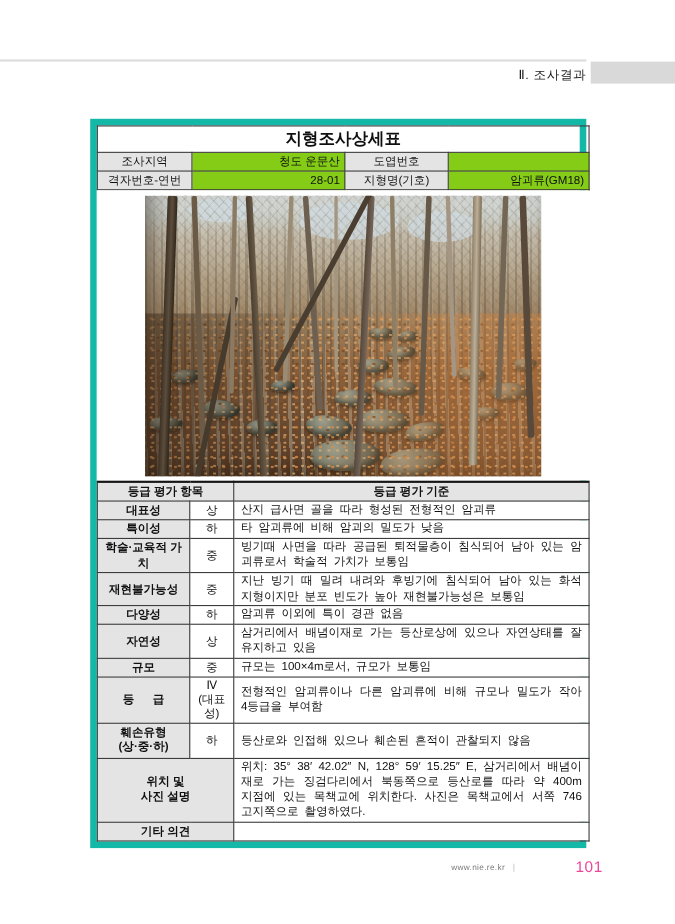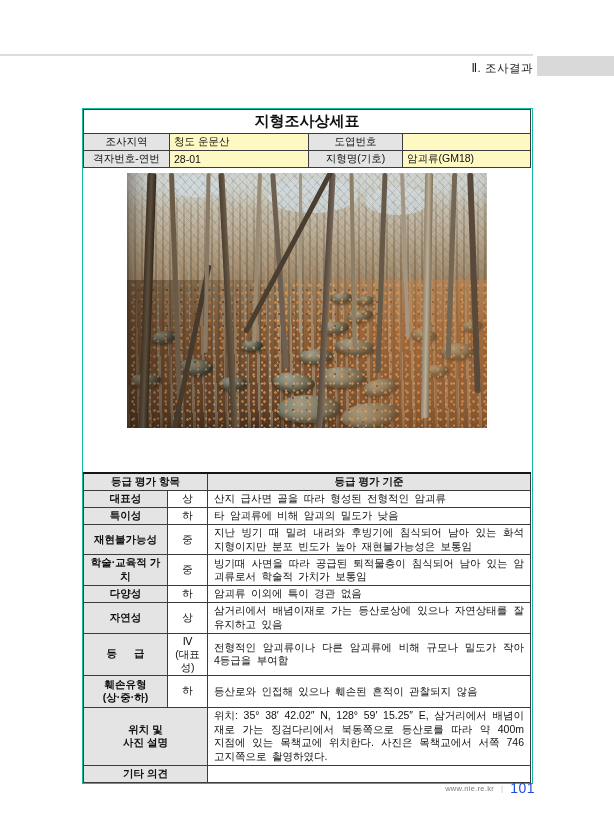--- a/index.html
+++ b/index.html
@@ -6,33 +6,33 @@
   html,body { background:#ffffff; }
   body { font-family:"Liberation Sans","DejaVu Sans",sans-serif; color:#111; }
   .page { position:relative; width:614px; height:840px; background:#fff; overflow:hidden; }
 
   
   .top-rule { position:absolute; left:0; top:54px; width:533px; height:2px; background:#dcdcdc; }
   .chapter-label { position:absolute; top:61px; right:81px; font-size:11.5px; color:#1a1a1a; letter-spacing:.5px; }
   .edge-tab { position:absolute; left:537px; top:56px; width:77px; height:20px; background:#d9d9d9; }
 
   
-  .sheet { position:absolute; left:82px; top:108px; width:451px; border:1px solid #14b8a6; background:#fff; }
+  .sheet { position:absolute; left:82px; top:108px; width:451px; border:6px solid #14b8a6; background:#fff; }
   table { border-collapse:collapse; table-layout:fixed; width:447px; }
   td { border:1px solid #3c3c3c; font-size:10.5px; vertical-align:middle; padding:1px 4px; color:#101010; }
   .c-label { background:#e4e4e4; text-align:center; }
   .c-label-b { background:#e4e4e4; text-align:center; font-weight:bold; }
-  .c-val { text-align:left; background:#fef9c3; }
+  .c-val { text-align:right; background:#84cc16; }
   .c-grade { text-align:center; background:#fff; }
   .c-crit { text-align:left; background:#fff; padding:1px 6px; text-align:justify; word-spacing:2.5px; line-height:1.3; }
   .title-cell { font-size:15px; font-weight:bold; text-align:center; height:24px; border:1px solid #3c3c3c; }
   .r-info1 { height:17px; } .r-info2 { height:16px; }
   .r-head { height:17px; } .r-s { height:17px; } .r-d { height:30px; }
   .r-grade { height:31px; } .r-damage { height:32px; } .r-loc { height:43px; } .r-etc { height:17px; }
-  .eval-table { border-top:2px solid #161616;margin-top:40px; }
+  .eval-table { border-top:2px solid #161616; }
   .two-line { line-height:1.25; }
 
   
   .photo-cell { width:447px; height:264px; background:#fff; display:flex; align-items:center; justify-content:center; }
   .photo { position:relative; width:360px; height:255px; overflow:hidden;
     background:
       linear-gradient(180deg, rgba(223,228,227,.95) 0%, rgba(205,210,205,.85) 7%, rgba(200,192,175,.55) 14%, rgba(176,160,135,.35) 30%, rgba(150,125,95,.18) 45%, rgba(0,0,0,0) 55%),
       repeating-linear-gradient(90deg, rgba(88,76,60,.50) 0 2px, rgba(0,0,0,0) 2px 7px),
       repeating-linear-gradient(88deg, rgba(176,164,142,.55) 0 3px, rgba(0,0,0,0) 3px 11px),
       linear-gradient(180deg, #ced2cf 0%, #b9a88e 25%, #9c7f5c 45%, #8a5f3a 62%, #6f4a2e 82%, #593a24 100%);
@@ -50,24 +50,24 @@
       radial-gradient(rgba(116,70,34,.85) 1.2px, rgba(0,0,0,0) 1.6px),
       radial-gradient(rgba(236,184,122,.70) 1px, rgba(0,0,0,0) 1.4px);
     background-size:100% 100%, 11px 9px, 14px 12px, 8px 7px;
     background-position:0 0, 0 0, 5px 4px, 3px 2px; }
   .rock { position:absolute; border-radius:46% 54% 52% 48% / 55% 48% 56% 45%;
     background:radial-gradient(circle at 35% 28%, #9aa08f 0%, #6e7365 52%, #454a40 100%);
     box-shadow: 0 2px 3px rgba(30,22,12,.55), inset -3px -3px 5px rgba(25,28,22,.6); }
   .trunk { position:absolute; top:0; border-radius:2px; }
 
   
-  .footer { position:absolute; top:780px; right:79px; display:flex; align-items:center; }
+  .footer { position:absolute; top:780px; right:66px; display:flex; align-items:center; }
   .footer .site { font-size:7.5px; color:#7a7a7a; letter-spacing:.3px; }
   .footer .sep { font-size:8px; color:#bdbdbd; margin:0 7px; }
-  .footer .pagenum { font-size:14px; color:#1d4ed8; letter-spacing:.5px; }
+  .footer .pagenum { font-size:14px; color:#ec4899; letter-spacing:.5px;margin-left:48px; }
 </style>
 </head>
 <body>
 
 <div class="page">
 
   <div class="top-rule"></div>
   <div class="chapter-label">Ⅱ. 조사결과</div>
   <div class="edge-tab"></div>
 
@@ -165,38 +165,43 @@
         <td class="c-label-b">대표성</td>
         <td class="c-grade">상</td>
         <td class="c-crit">산지 급사면 골을 따라 형성된 전형적인 암괴류</td>
       </tr>
       <tr class="r-s">
         <td class="c-label-b">특이성</td>
         <td class="c-grade">하</td>
         <td class="c-crit">타 암괴류에 비해 암괴의 밀도가 낮음</td>
       </tr>
       <tr class="r-d">
+        <td class="c-label-b">학술·교육적 가치</td>
+        <td class="c-grade">중</td>
+        <td class="c-crit">빙기때 사면을 따라 공급된 퇴적물층이 침식되어 남아 있는 암괴류로서 학술적 가치가 보통임</td>
+      </tr>
+      <tr class="r-d">
         <td class="c-label-b">재현불가능성</td>
         <td class="c-grade">중</td>
         <td class="c-crit">지난 빙기 때 밀려 내려와 후빙기에 침식되어 남아 있는 화석지형이지만 분포 빈도가 높아 재현불가능성은 보통임</td>
       </tr>
-      <tr class="r-d">
-        <td class="c-label-b">학술·교육적 가치</td>
-        <td class="c-grade">중</td>
-        <td class="c-crit">빙기때 사면을 따라 공급된 퇴적물층이 침식되어 남아 있는 암괴류로서 학술적 가치가 보통임</td>
-      </tr>
       <tr class="r-s">
         <td class="c-label-b">다양성</td>
         <td class="c-grade">하</td>
         <td class="c-crit">암괴류 이외에 특이 경관 없음</td>
       </tr>
       <tr class="r-s">
         <td class="c-label-b">자연성</td>
         <td class="c-grade">상</td>
         <td class="c-crit">삼거리에서 배념이재로 가는 등산로상에 있으나 자연상태를 잘 유지하고 있음</td>
+      </tr>
+      <tr class="r-s">
+        <td class="c-label-b">규모</td>
+        <td class="c-grade">중</td>
+        <td class="c-crit">규모는 100×4m로서, 규모가 보통임</td>
       </tr>
       <tr class="r-grade">
         <td class="c-label-b" style="word-spacing:14px;">등 급</td>
         <td class="c-grade two-line">
           <span>Ⅳ</span><br>
           <span>(대표성)</span>
         </td>
         <td class="c-crit">전형적인 암괴류이나 다른 암괴류에 비해 규모나 밀도가 작아 4등급을 부여함</td>
       </tr>
       <tr class="r-damage">

